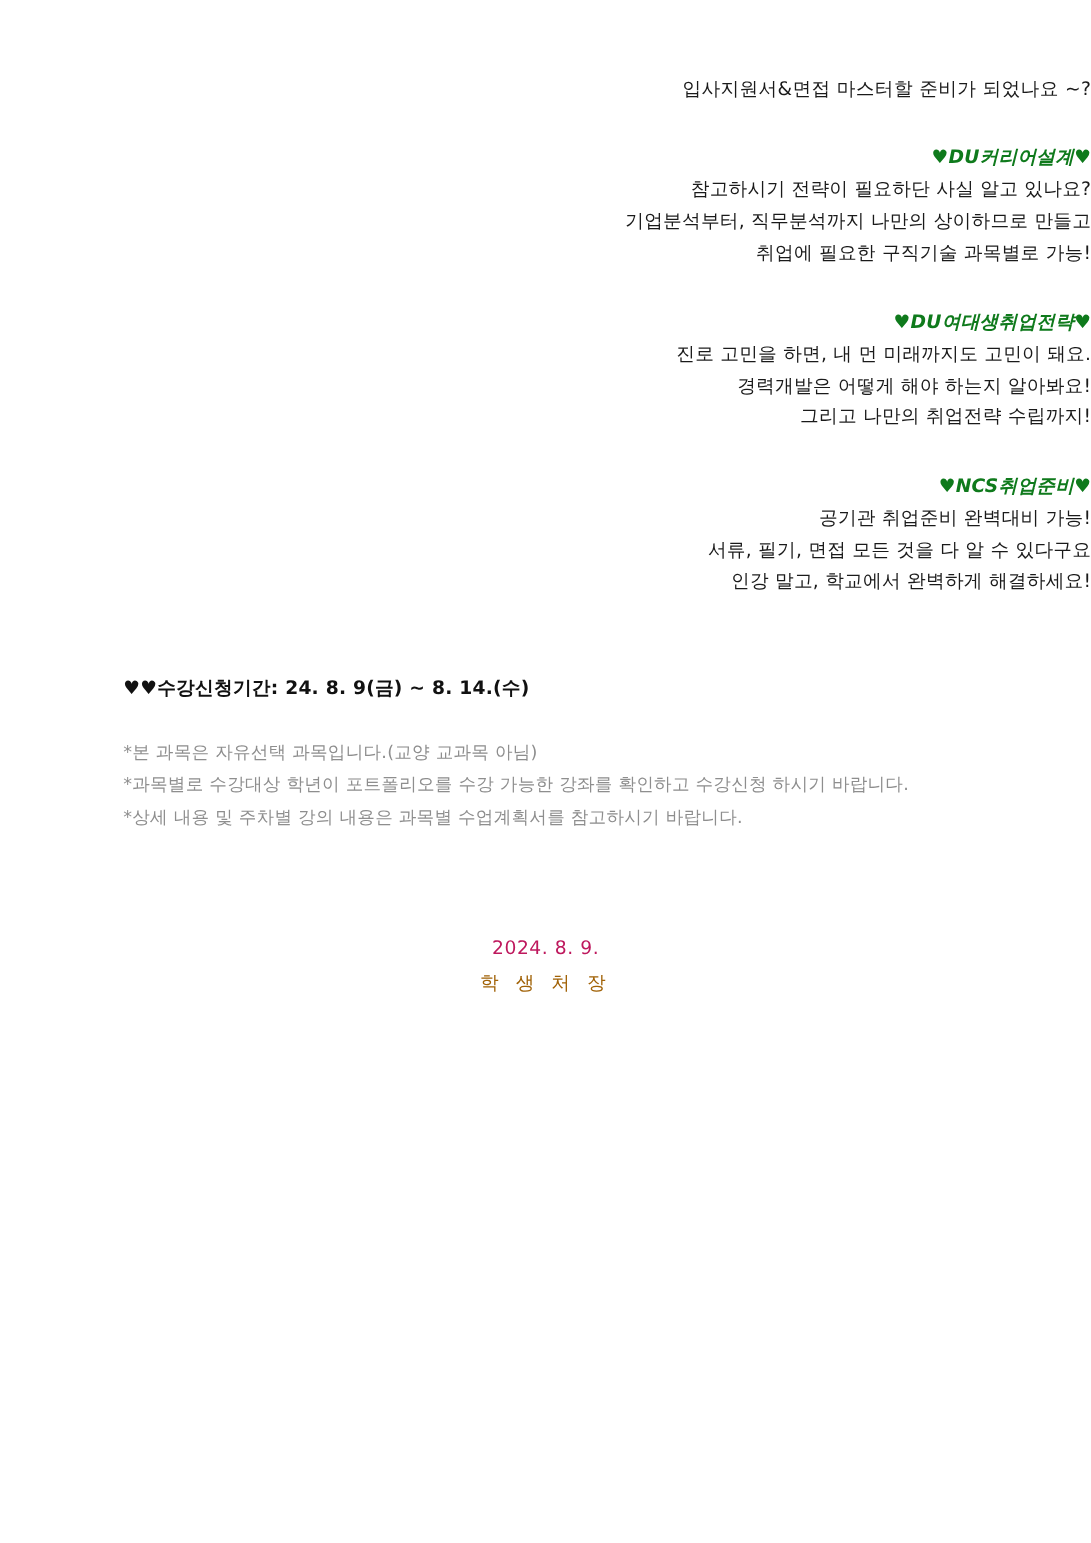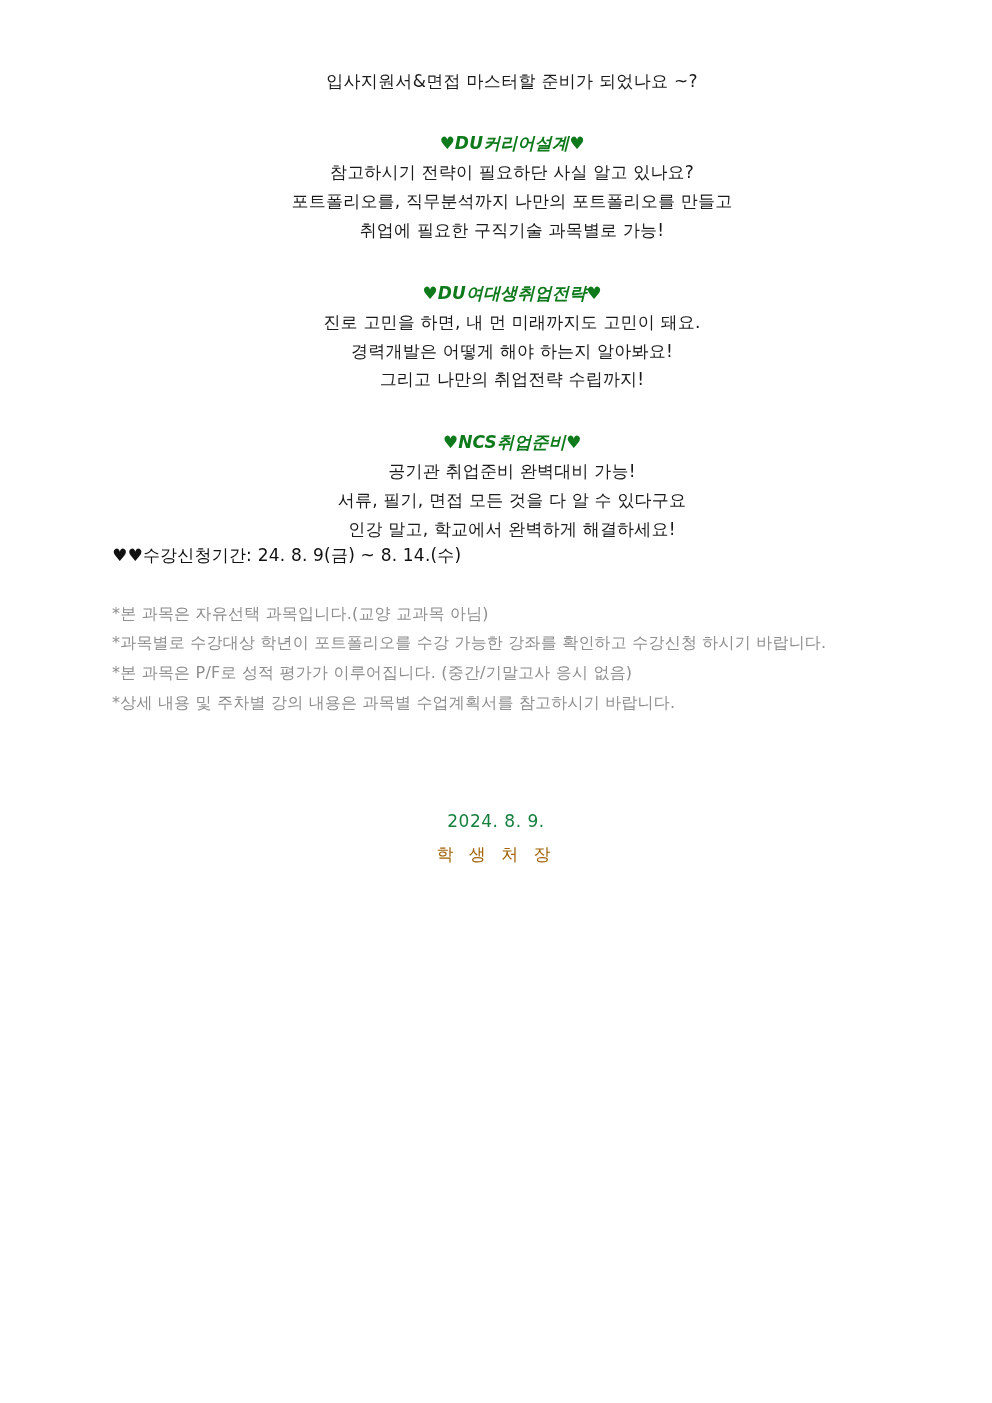--- a/index.html
+++ b/index.html
@@ -16,21 +16,21 @@
     width: 992px;
     height: 1403px;
     margin: 0 auto;
     background: #ffffff;
     overflow: hidden;
   }
   .content {
     padding-top: 68px;
   }
   .center {
-    text-align: center;
+    text-align: right;
     margin-left: 32px;
   }
   .intro-line {
     font-size: 17px;
     letter-spacing: 0.3px;
     color: #1a1a1a;
     line-height: 1.6;
   }
   .section {
     margin-top: 34px;
@@ -47,23 +47,24 @@
     color: #0f7a1c;
     font-weight: normal;
   }
   .section-line {
     font-size: 17px;
     color: #1a1a1a;
     line-height: 1.7;
     letter-spacing: 0.2px;
   }
   .period {
+    margin-top: 70px;
     padding-left: 112px;
     font-size: 17px;
-    font-weight: normal;
+    font-weight: bold;
     color: #111111;
     letter-spacing: 0.2px;
   }
   .period .heart {
     color: #111111;
   }
   .notes {
     margin-top: 32px;
     padding-left: 112px;
     padding-right: 120px;
@@ -73,21 +74,21 @@
     color: #8e8e8e;
     line-height: 1.85;
     letter-spacing: 0.2px;
   }
   .signature {
     margin-top: 88px;
     text-align: center;
   }
   .sig-date {
     font-size: 17px;
-    color: #15803d;
+    color: #be185d;
     line-height: 1.9;
     letter-spacing: 0.5px;
   }
   .sig-name {
     font-size: 17px;
     color: #a16207;
     line-height: 1.9;
     letter-spacing: 5px;
   }
 </style>
@@ -95,21 +96,21 @@
 <body>
 
 <div class="page">
   <div class="content">
 
     <div class="center intro-line">입사지원서&amp;면접 마스터할 준비가 되었나요 ~?</div>
 
     <div class="section">
       <div class="center section-title"><span class="heart">♥</span><span>DU커리어설계</span><span class="heart">♥</span></div>
       <div class="center section-line">참고하시기 전략이 필요하단 사실 알고 있나요?</div>
-      <div class="center section-line">포트폴리오를, 직무분석까지 나만의 포트폴리오를 만들고</div>
+      <div class="center section-line">기업분석부터, 직무분석까지 나만의 상이하므로 만들고</div>
       <div class="center section-line">취업에 필요한 구직기술 과목별로 가능!</div>
     </div>
 
     <div class="section">
       <div class="center section-title"><span class="heart">♥</span><span>DU여대생취업전략</span><span class="heart">♥</span></div>
       <div class="center section-line">진로 고민을 하면, 내 먼 미래까지도 고민이 돼요.</div>
       <div class="center section-line">경력개발은 어떻게 해야 하는지 알아봐요!</div>
       <div class="center section-line">그리고 나만의 취업전략 수립까지!</div>
     </div>
 
@@ -118,21 +119,20 @@
       <div class="center section-line">공기관 취업준비 완벽대비 가능!</div>
       <div class="center section-line">서류, 필기, 면접 모든 것을 다 알 수 있다구요</div>
       <div class="center section-line">인강 말고, 학교에서 완벽하게 해결하세요!</div>
     </div>
 
     <div class="period"><span class="heart">♥</span><span class="heart">♥</span><span>수강신청기간: 24. 8. 9(금) ~ 8. 14.(수)</span></div>
 
     <div class="notes">
       <div class="note-line">*본 과목은 자유선택 과목입니다.(교양 교과목 아님)</div>
       <div class="note-line">*과목별로 수강대상 학년이 포트폴리오를 수강 가능한 강좌를 확인하고 수강신청 하시기 바랍니다.</div>
-      <div class="note-line">*본 과목은 P/F로 성적 평가가 이루어집니다. (중간/기말고사 응시 없음)</div>
       <div class="note-line">*상세 내용 및 주차별 강의 내용은 과목별 수업계획서를 참고하시기 바랍니다.</div>
     </div>
 
     <div class="signature">
       <div class="sig-date">2024.  8.  9.</div>
       <div class="sig-name">학 생 처 장</div>
     </div>
 
   </div>
 </div>

